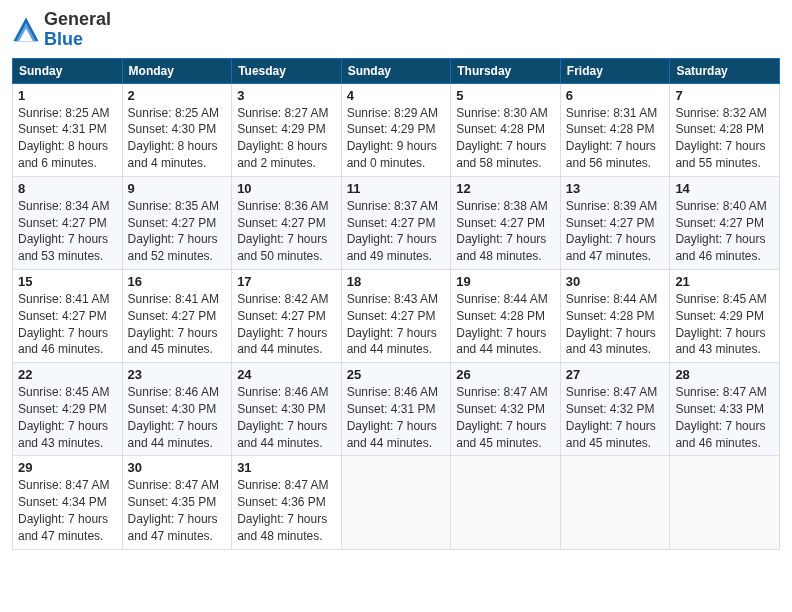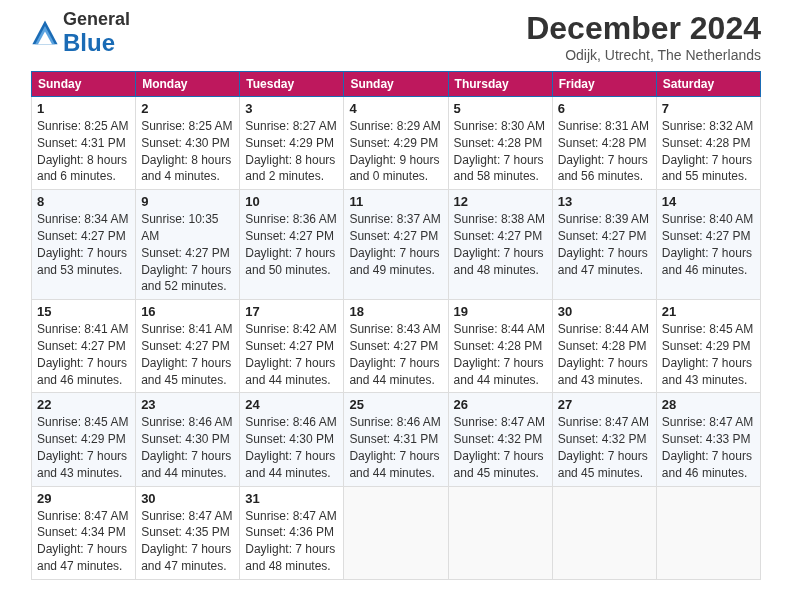--- a/index.html
+++ b/index.html
@@ -5,21 +5,21 @@
     * { box-sizing: border-box; margin: 0; padding: 0; }
     body {
       font-family: Arial, sans-serif;
       background: #fff;
       width: 792px;
       height: 612px;
       overflow: hidden;
     }
     .page {
       width: 792px;
-      padding: 10px 31px;
+      padding: 10px 12px;
     }
     .header {
       display: flex;
       justify-content: space-between;
       align-items: flex-start;
       margin-bottom: 8px;
     }
     .logo {
       display: flex;
       align-items: center;
@@ -28,21 +28,21 @@
       display: flex;
       flex-direction: column;
       line-height: 1.1;
     }
     .logo-general {
       font-size: 18px;
       font-weight: bold;
       color: #333;
     }
     .logo-blue {
-      font-size: 24px;
+      font-size: 18px;
       font-weight: bold;
       color: #1a6bb5;
     }
     .logo-icon {
       width: 28px;
       height: 28px;
       margin-right: 4px;
     }
     .title-block {
       text-align: right;
@@ -55,21 +55,21 @@
     .location {
       font-size: 14px;
       color: #555;
     }
     .calendar {
       width: 100%;
       border-collapse: collapse;
       font-size: 10px;
     }
     .calendar th {
-      background: #be185d;
+      background: #0c4a6e;
       color: #fff;
       text-align: left;
       padding: 5px 6px;
       font-size: 12px;
       font-weight: bold;
       border: 1px solid #1a6bb5;
     }
     .calendar td {
       vertical-align: top;
       padding: 4px 5px;
@@ -106,24 +106,20 @@
       <svg class="logo-icon" viewBox="0 0 40 40">
         <polygon points="20,2 38,36 2,36" fill="#1a6bb5"></polygon>
         <polygon points="20,10 34,36 6,36" fill="#5ba3e0"></polygon>
         <polygon points="20,18 30,36 10,36" fill="#ffffff"></polygon>
       </svg>
       <div class="logo-text">
         <span class="logo-general">General</span>
         <span class="logo-blue">Blue</span>
       </div>
     </div>
-    <div class="title-block">
-      <div class="month-title">December 2024</div>
-      <div class="location">Odijk, Utrecht, The Netherlands</div>
-    </div>
   </div>
 
   <table class="calendar">
     <thead>
       <tr>
         <th>Sunday</th>
         <th>Monday</th>
         <th>Tuesday</th>
         <th>Sunday</th>
         <th>Thursday</th>
@@ -195,21 +191,21 @@
         <span class="day-num">8</span>
         <div class="day-info">
           <span>Sunrise: 8:34 AM</span><br>
           <span>Sunset: 4:27 PM</span><br>
           <span>Daylight: 7 hours and 53 minutes.</span>
         </div>
       </td>
           <td>
         <span class="day-num">9</span>
         <div class="day-info">
-          <span>Sunrise: 10:35 AM</span><br>
+          <span>Sunrise: 8:35 AM</span><br>
           <span>Sunset: 4:27 PM</span><br>
           <span>Daylight: 7 hours and 52 minutes.</span>
         </div>
       </td>
           <td>
         <span class="day-num">10</span>
         <div class="day-info">
           <span>Sunrise: 8:36 AM</span><br>
           <span>Sunset: 4:27 PM</span><br>
           <span>Daylight: 7 hours and 50 minutes.</span>

